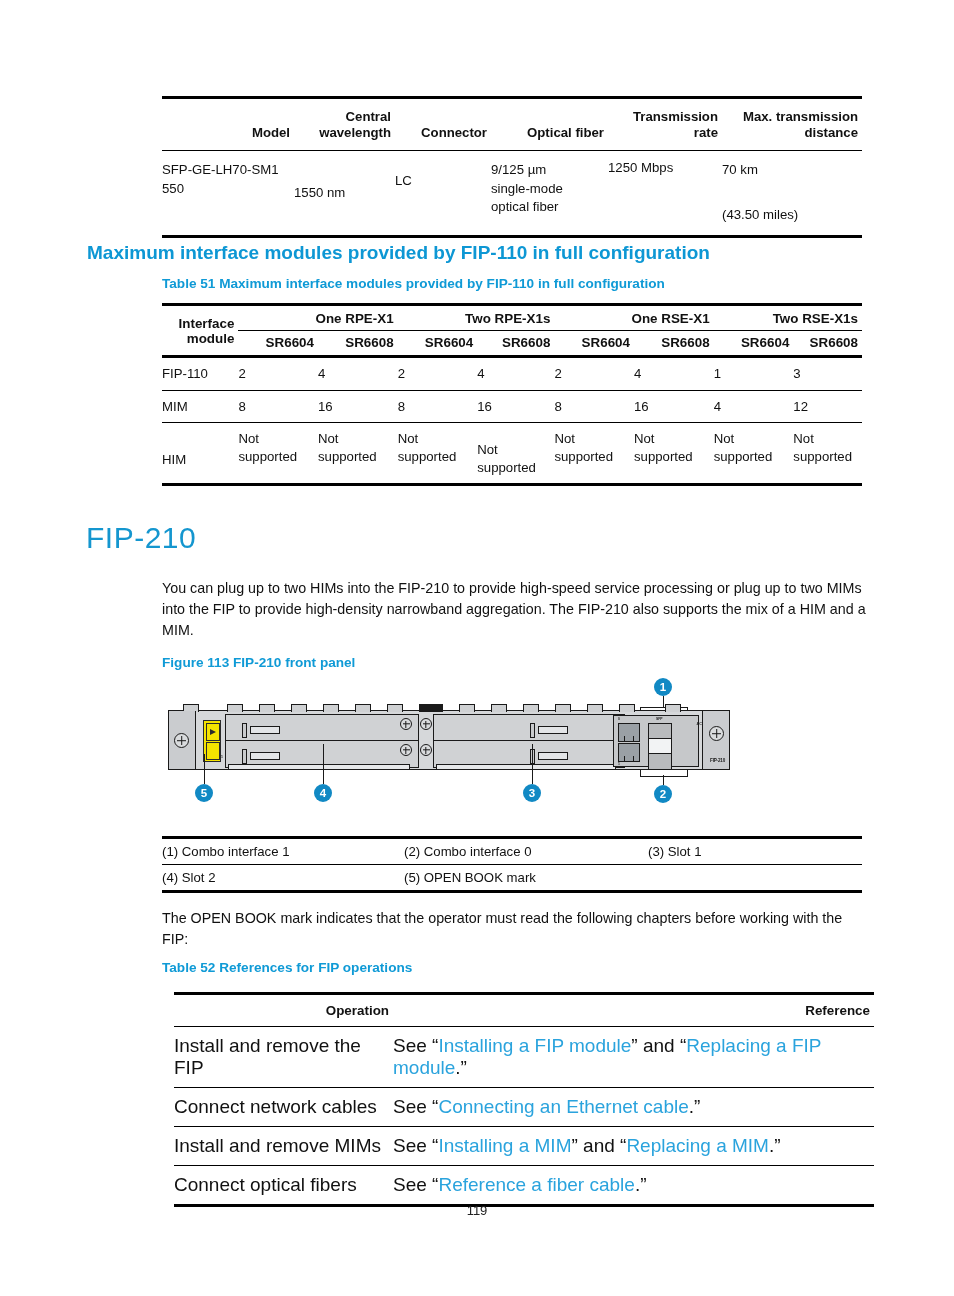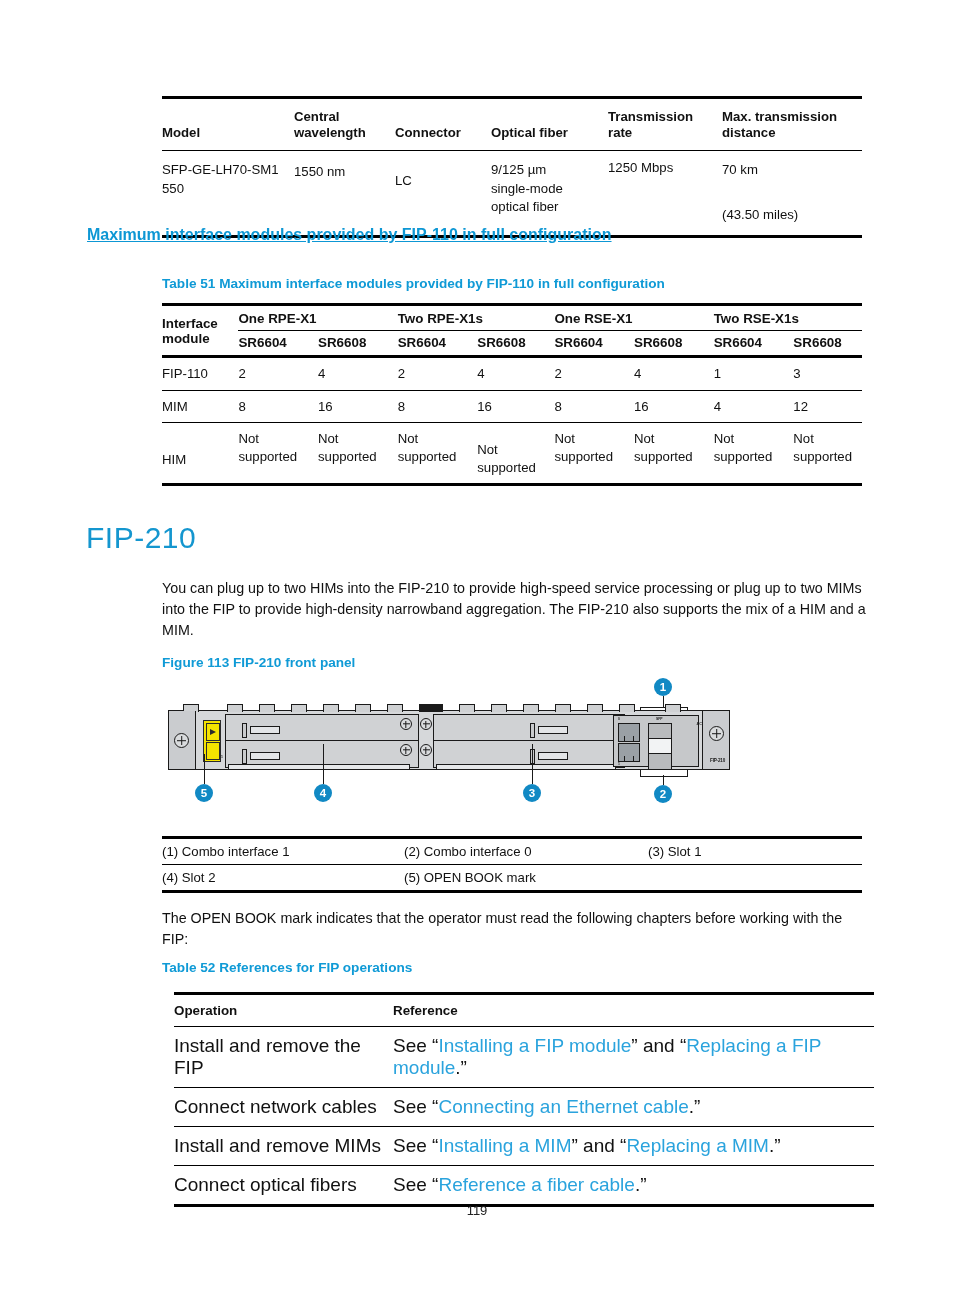--- a/index.html
+++ b/index.html
@@ -8,33 +8,33 @@
 
   
   .body-text{font-size:14.3px;line-height:21px;color:#111;}
   .blue-head{color:#0d97d4;font-weight:bold;}
   .tbl-caption{color:#0f9ad6;font-weight:bold;font-size:13.6px;}
   .fig-caption{color:#0f9ad6;font-weight:bold;font-size:13.6px;}
 
   
   table{border-collapse:collapse;width:100%;}
   .doc-table{font-size:13.2px;color:#111;}
-  .doc-table th{font-weight:bold;text-align:left;vertical-align:bottom;padding:6px 4px 7px 0;}
+  .doc-table th{font-weight:bold;text-align:right;vertical-align:bottom;padding:6px 4px 7px 0;}
   .doc-table td{text-align:left;vertical-align:top;padding:8px 4px 8px 0;}
   .rule-top{border-top:3px solid #000;}
   .rule-bottom{border-bottom:3px solid #000;}
   .rule-thin{border-bottom:1px solid #000;}
 
   
   #table-50{position:absolute;left:162px;top:96px;width:700px;}
   #table-50 th{padding-top:10px;padding-bottom:9px;line-height:16px;}
   #table-50 td{padding-top:10px;padding-bottom:11px;line-height:18.5px;}
 
   
-  #section-heading{position:absolute;left:87px;top:226px;font-size:16px;text-decoration:underline;}
+  #section-heading{position:absolute;left:87px;top:242px;font-size:19px;}
 
   
   #table-51-caption{position:absolute;left:162px;top:276px;}
   #table-51{position:absolute;left:162px;top:303px;width:700px;}
   #table-51 .grp th{font-weight:bold;font-size:13.4px;padding:5px 4px 4px 0;}
   #table-51 .sub th{font-weight:bold;font-size:13.4px;padding:4px 4px 5px 0;}
   #table-51 td{font-size:13.2px;padding:7px 4px 7px 0;line-height:17.5px;}
   #table-51 .colhead{width:78px;}
   #table-51 .grpline{border-bottom:1.6px solid #000;}
   #table-51 td.rowlabel{white-space:nowrap;}
@@ -115,21 +115,21 @@
         <th style="width:97px">Central<br>wavelength</th>
         <th style="width:92px">Connector</th>
         <th style="width:113px">Optical fiber</th>
         <th style="width:110px">Transmission<br>rate</th>
         <th>Max. transmission<br>distance</th>
       </tr>
     </thead>
     <tbody>
       <tr class="rule-bottom">
         <td>SFP-GE-LH70-SM1<br>550</td>
-        <td style="padding-top:12px">1550 nm</td>
+        <td style="padding-top:33px">1550 nm</td>
         <td style="padding-top:21px">LC</td>
         <td>9/125 µm<br>single-mode<br>optical fiber</td>
         <td style="padding-top:8px">1250 Mbps</td>
         <td>70 km<br><span style="display:inline-block;margin-top:26px">(43.50 miles)</span></td>
       </tr>
     </tbody>
   </table>
 
   <div id="section-heading" class="blue-head">Maximum interface modules provided by FIP-110 in full configuration</div>
 

